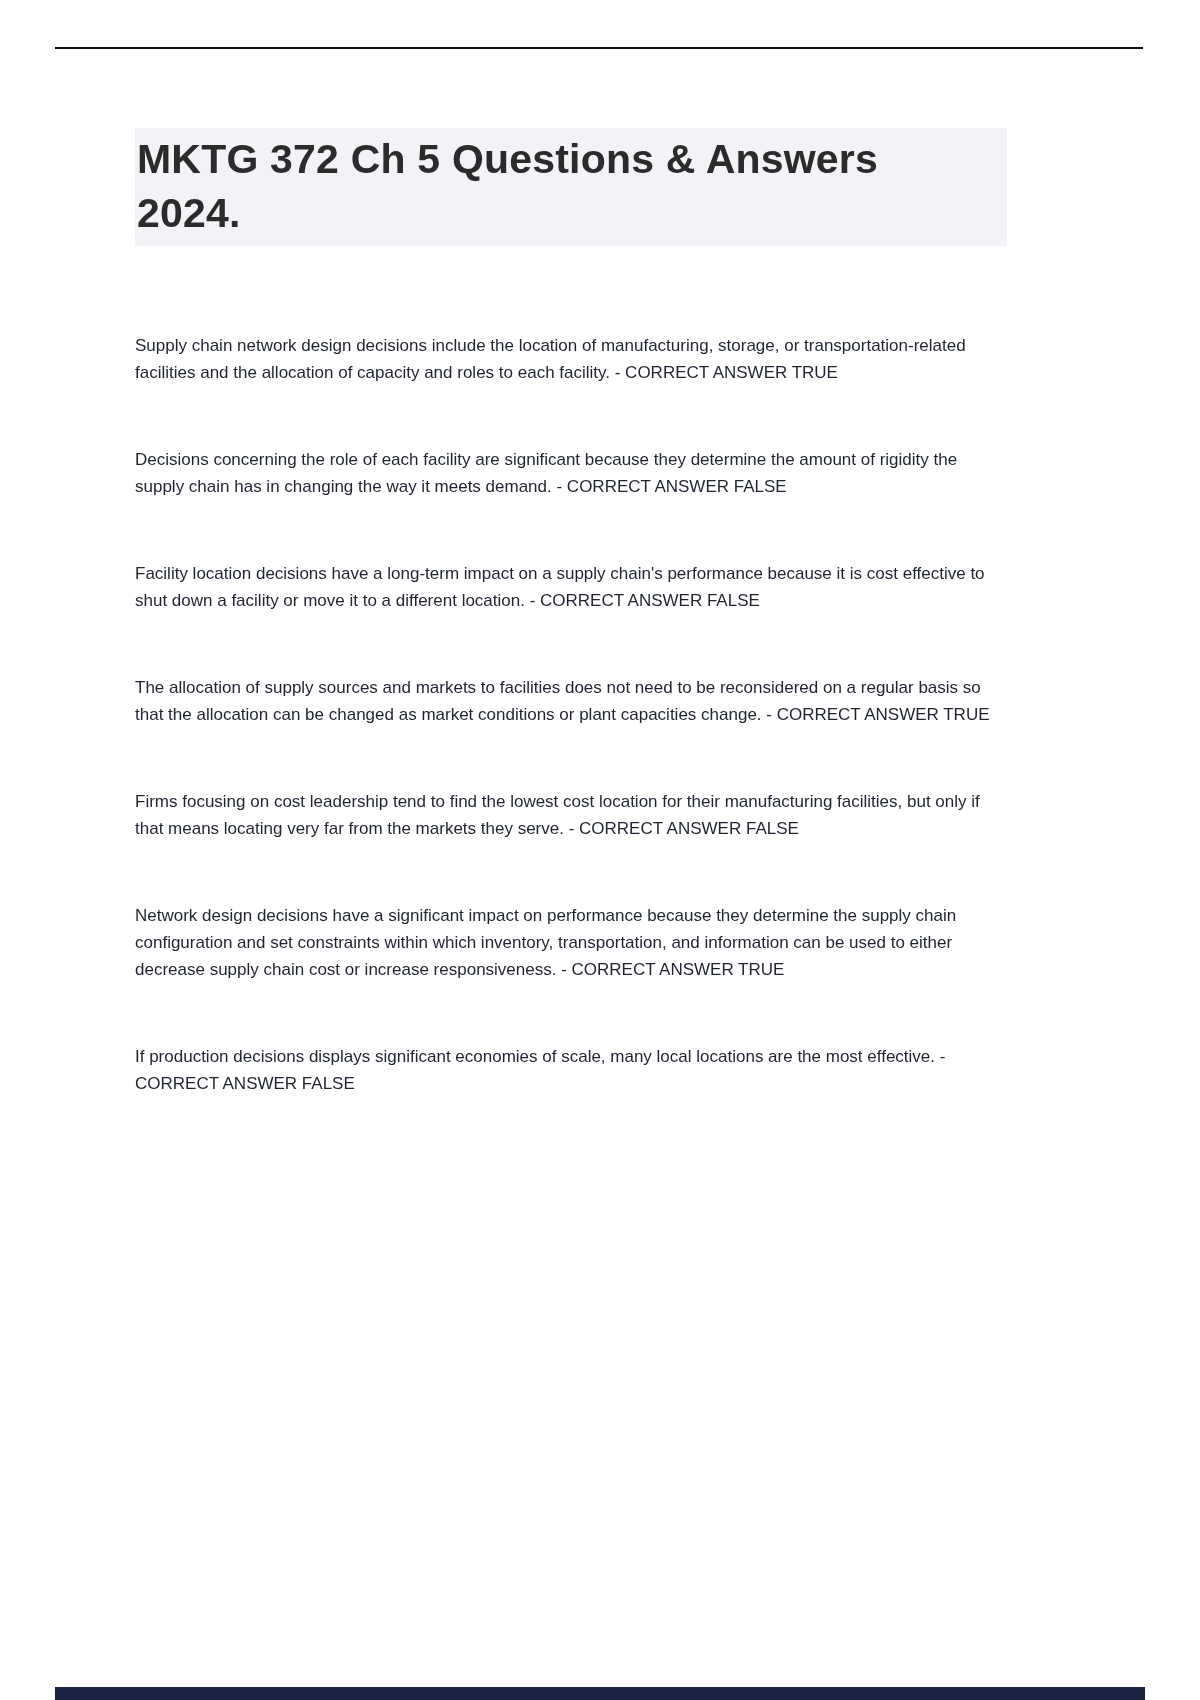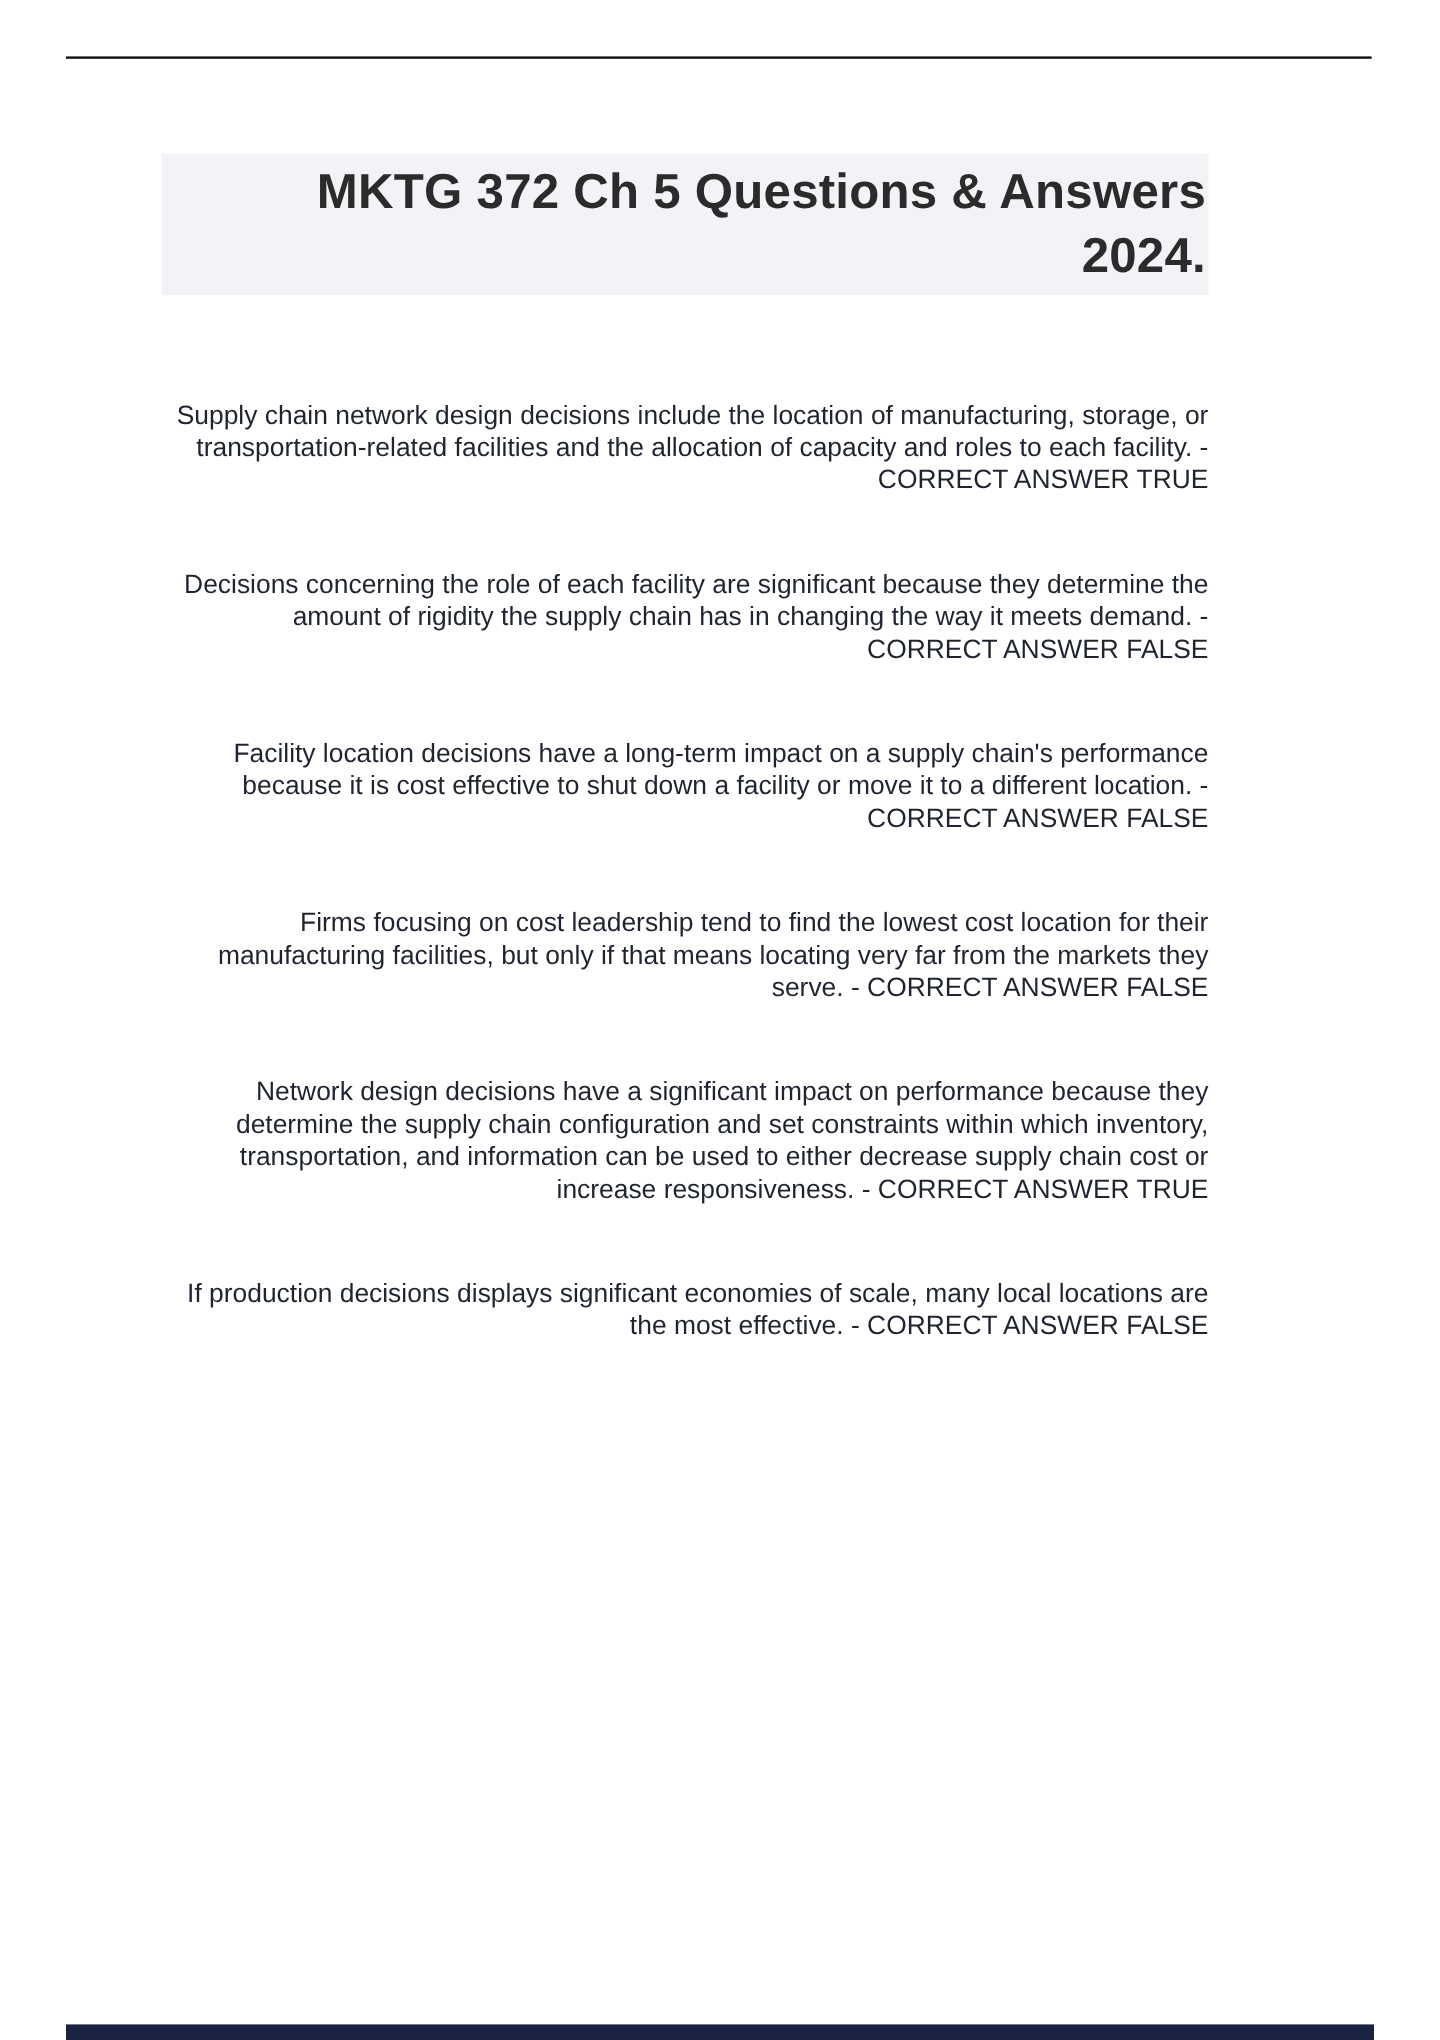--- a/index.html
+++ b/index.html
@@ -21,41 +21,40 @@
     left: 55px;
     right: 57px;
     height: 2px;
     background: #111111;
   }
   .content {
     position: absolute;
     left: 135px;
     top: 128px;
     width: 872px;
-    text-align: right;
   }
   .doc-title {
     display: block;
     font-size: 41px;
     font-weight: bold;
     color: #2b2b2b;
     line-height: 1.32;
     background: #f1f3f7;
     padding: 4px 2px 6px 2px;
     margin: 0 0 86px 0;
     letter-spacing: 0.2px;
   }
   .doc-title .title-line {
     display: block;
   }
   .qa-list {
     display: block;
   }
   .qa {
-    font-size: 22px;
+    font-size: 17px;
     line-height: 27px;
     color: #1f2430;
     margin: 0 0 60px 0;
   }
   .footer-bar {
     position: absolute;
     bottom: 0;
     left: 55px;
     right: 55px;
     height: 13px;
@@ -73,20 +72,21 @@
 
     <h1 class="doc-title">
       <span class="title-line">MKTG 372 Ch 5 Questions &amp; Answers</span>
       <span class="title-line">2024.</span>
     </h1>
 
     <div class="qa-list">
         <p class="qa">Supply chain network design decisions include the location of manufacturing, storage, or transportation-related facilities and the allocation of capacity and roles to each facility. - CORRECT ANSWER TRUE</p>
         <p class="qa">Decisions concerning the role of each facility are significant because they determine the amount of rigidity the supply chain has in changing the way it meets demand. - CORRECT ANSWER FALSE</p>
         <p class="qa">Facility location decisions have a long-term impact on a supply chain's performance because it is cost effective to shut down a facility or move it to a different location. - CORRECT ANSWER FALSE</p>
+        <p class="qa">The allocation of supply sources and markets to facilities does not need to be reconsidered on a regular basis so that the allocation can be changed as market conditions or plant capacities change. - CORRECT ANSWER TRUE</p>
         <p class="qa">Firms focusing on cost leadership tend to find the lowest cost location for their manufacturing facilities, but only if that means locating very far from the markets they serve. - CORRECT ANSWER FALSE</p>
         <p class="qa">Network design decisions have a significant impact on performance because they determine the supply chain configuration and set constraints within which inventory, transportation, and information can be used to either decrease supply chain cost or increase responsiveness. - CORRECT ANSWER TRUE</p>
         <p class="qa">If production decisions displays significant economies of scale, many local locations are the most effective. - CORRECT ANSWER FALSE</p>
       </div>
 
   </div>
 
   <div class="footer-bar"></div>
 
 </div>

